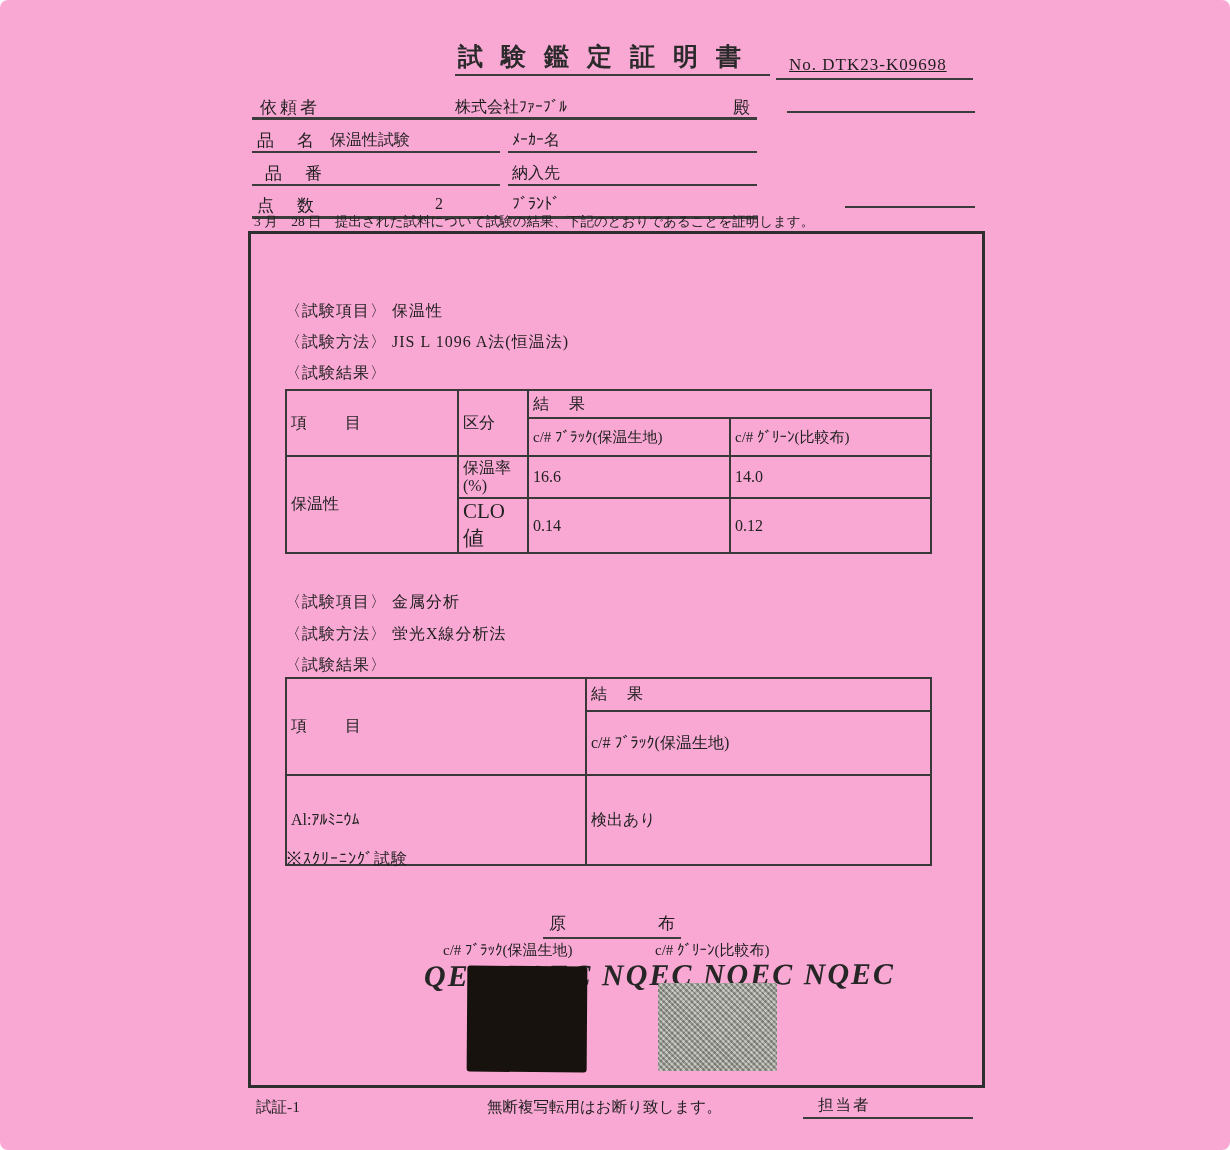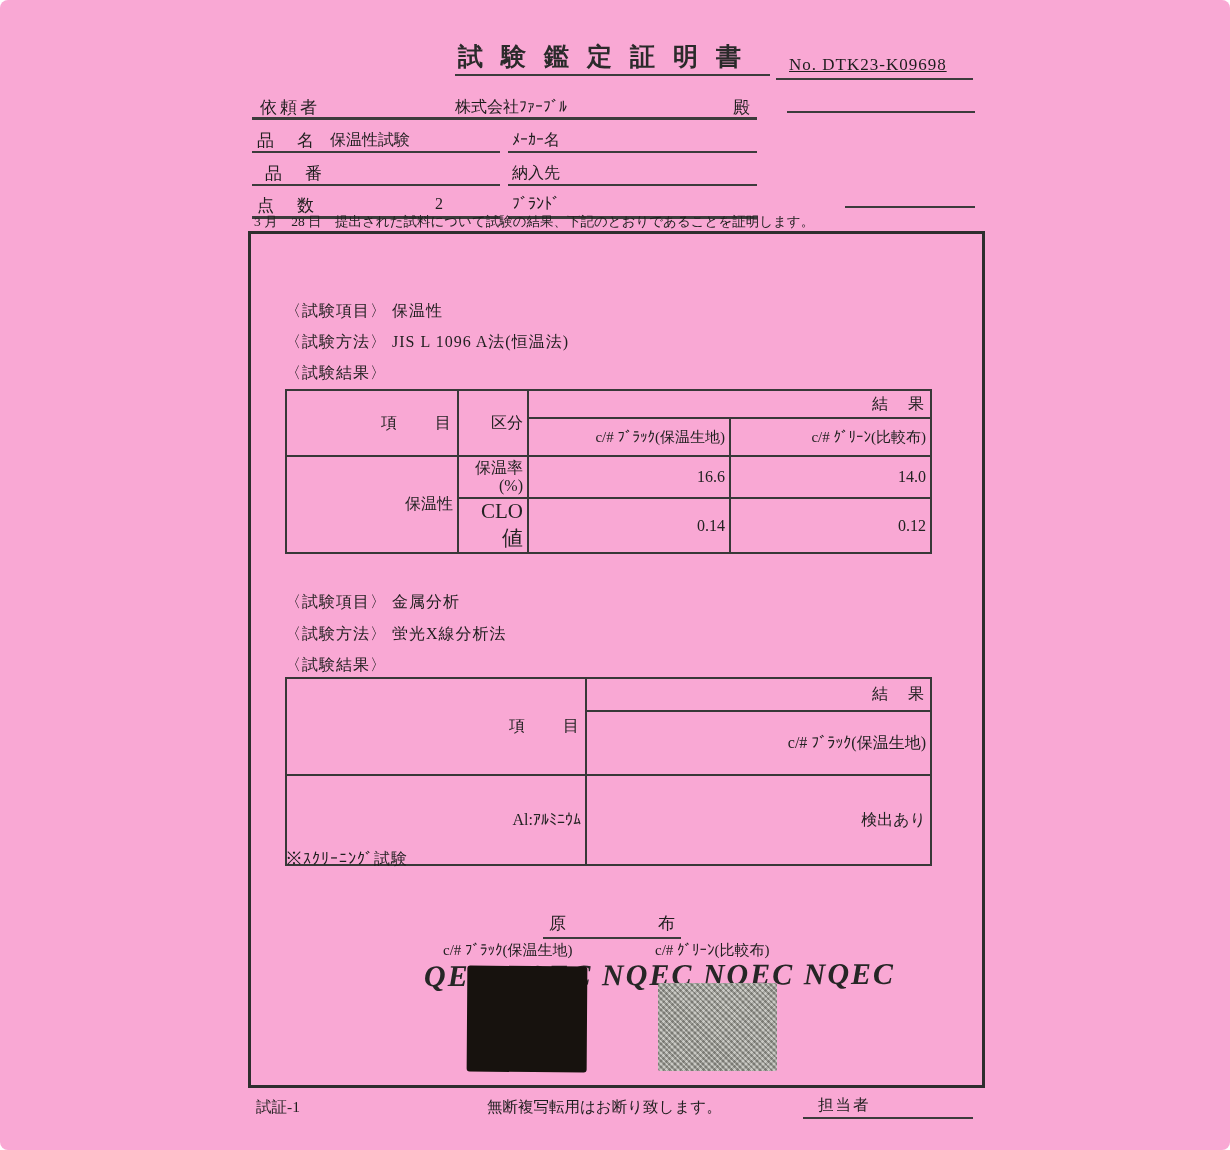--- a/index.html
+++ b/index.html
@@ -10,21 +10,21 @@
   .abs{position:absolute;white-space:nowrap;}
   .rule{position:absolute;background:#3c3c3c;height:2px;}
   .title{font-size:25px;letter-spacing:18px;font-weight:bold;color:#2a2a2a;}
   .docno{font-size:17px;letter-spacing:1px;}
   .flabel{font-size:17px;letter-spacing:3px;}
   .fvalue{font-size:16px;}
   .statement{font-size:13.5px;letter-spacing:0px;color:#222;}
   .mainbox{position:absolute;left:248px;top:231px;width:731px;height:851px;border:3px solid #2e2e2e;background:transparent;}
   .sectline{font-size:16px;letter-spacing:1px;}
   table.doc{position:absolute;border-collapse:collapse;table-layout:fixed;background:transparent;}
-  table.doc td{border:2px solid #383838;text-align:right;vertical-align:middle;font-size:16px;color:#222;padding:0 4px;}
+  table.doc td{border:2px solid #383838;text-align:left;vertical-align:middle;font-size:16px;color:#222;padding:0 4px;}
   td.wsp{letter-spacing:2px;}
   td.pre{white-space:pre-line;font-size:15px;line-height:1.15;}
   .smallnote{font-size:15.5px;}
   .genpu{position:absolute;display:flex;justify-content:space-between;font-size:17px;}
   .sampleLabel{font-size:15px;}
   .watermark{font-size:30px;font-style:italic;font-weight:bold;letter-spacing:2px;color:#262626;z-index:1;transform:rotate(-0.3deg);}
   .swatch-black{position:absolute;z-index:2;border-radius:3px;transform:rotate(0.4deg);}
   .swatch-green{
     position:absolute;z-index:2;border-radius:2px;
     background-image:

